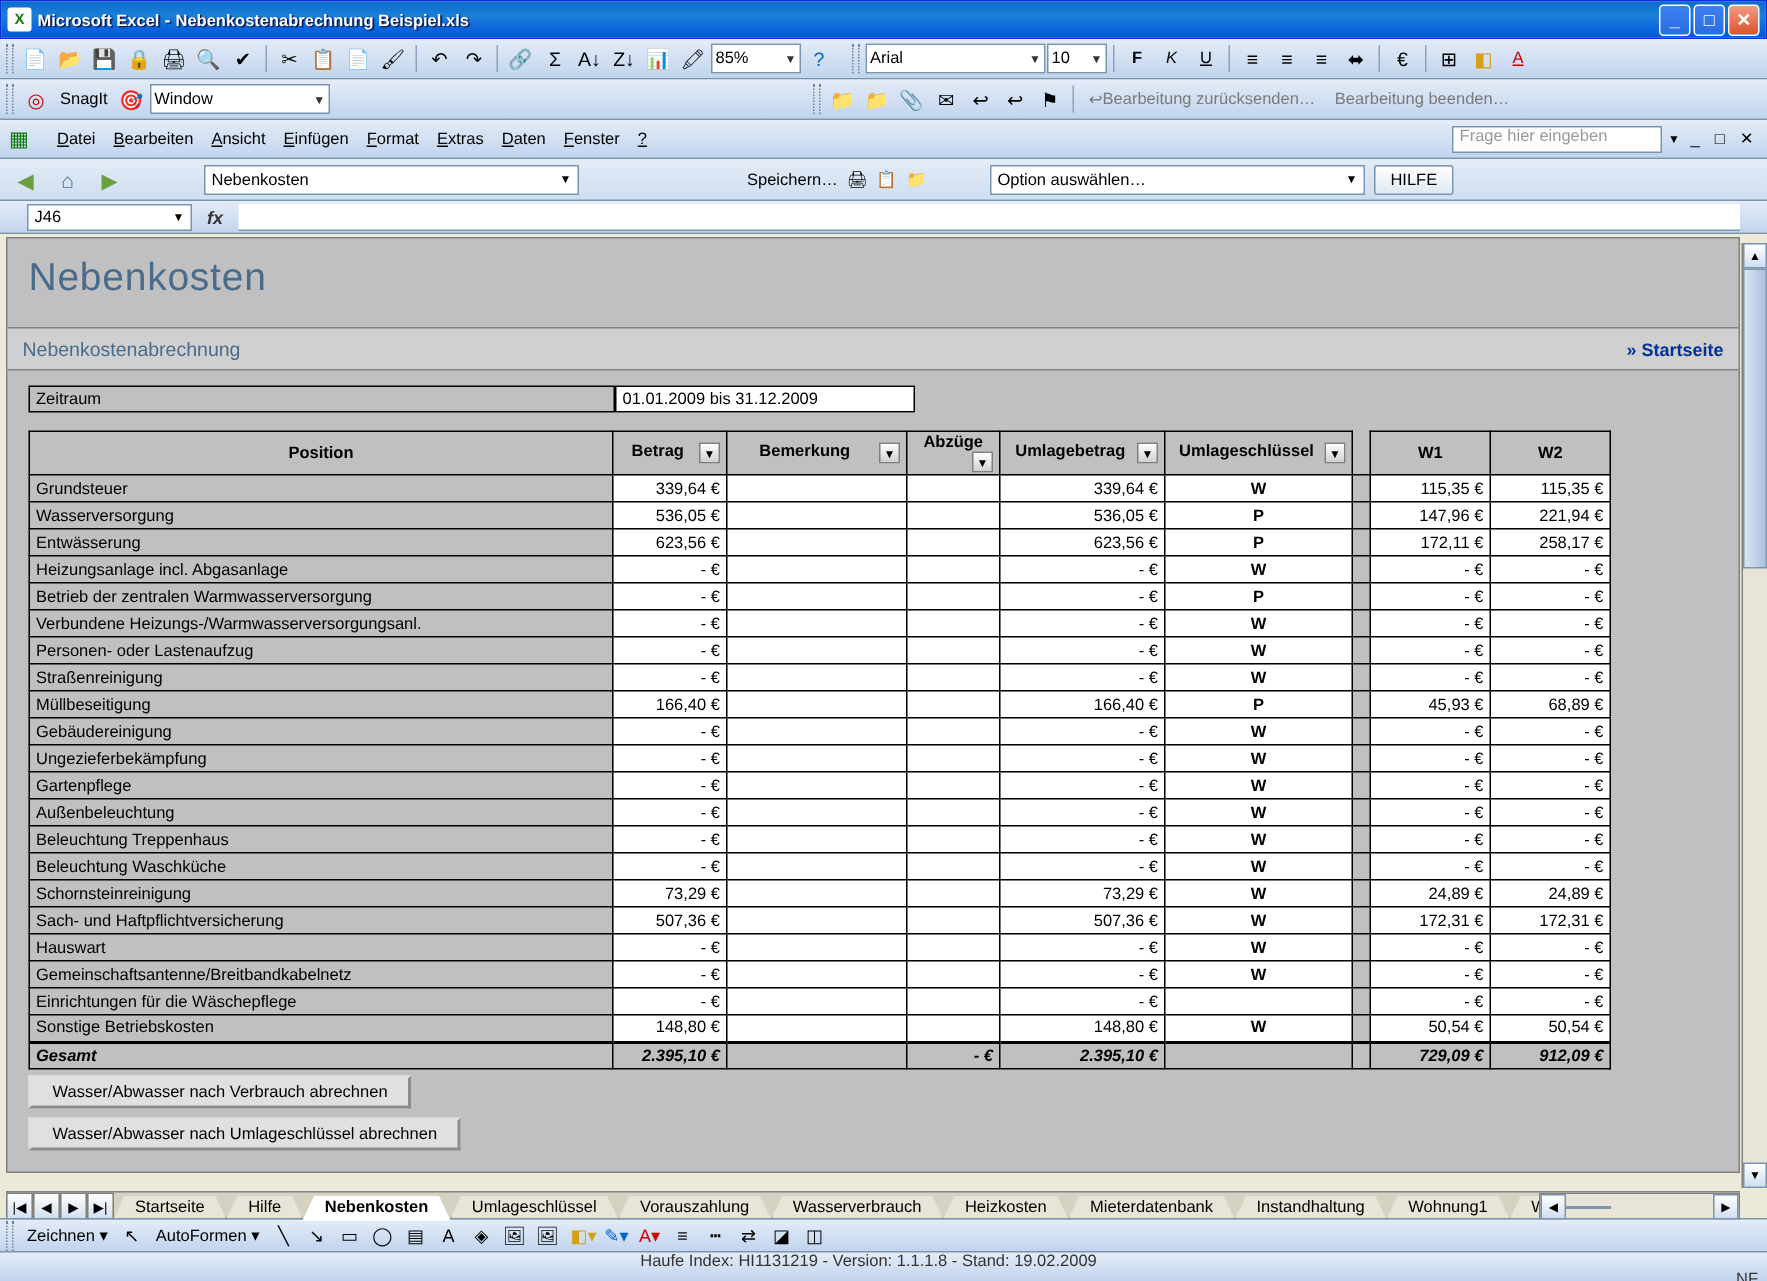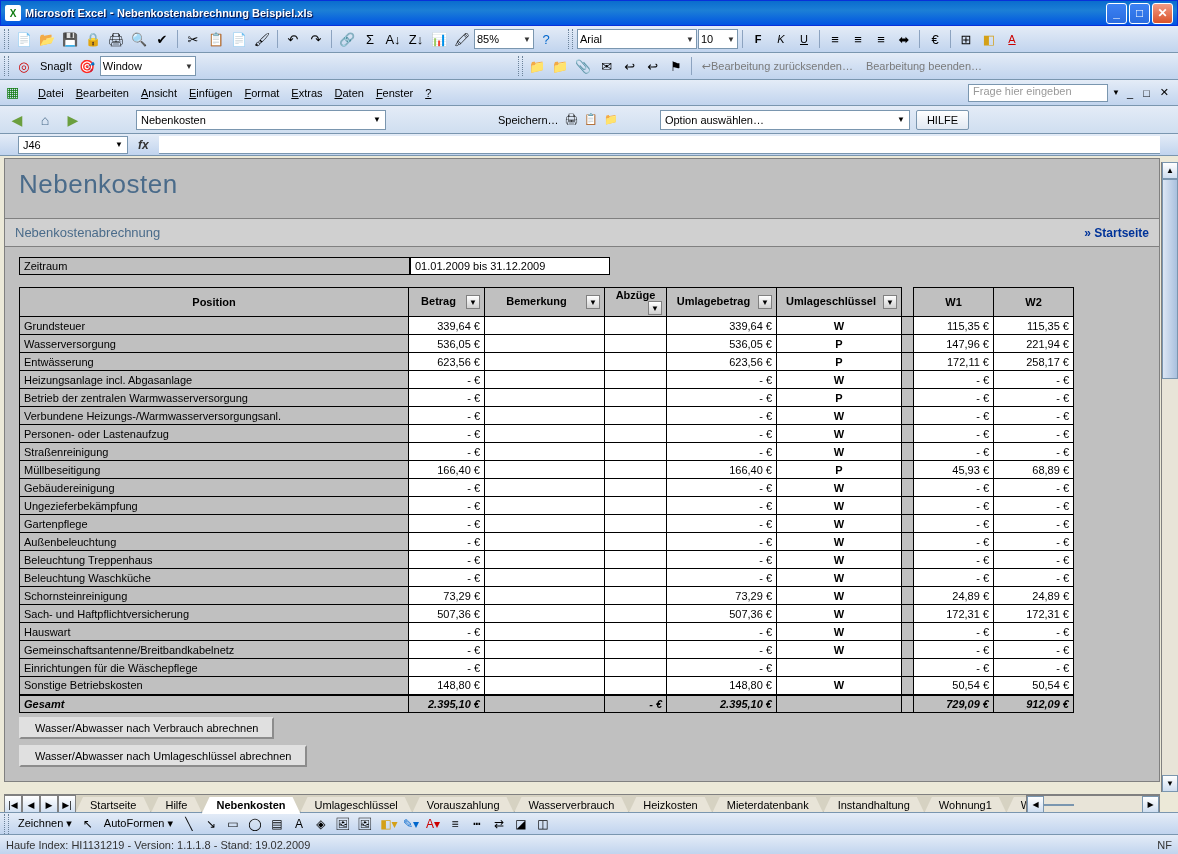--- a/index.html
+++ b/index.html
@@ -91,21 +91,21 @@
 .hscroll .sbtn { width: 17px; height: 100%; background: linear-gradient(#fff,#cfdef0); border: 1px solid #7a96af; font-size: 8px; display: flex; align-items: center; justify-content: center; }
 .hscroll .track { flex: 1; }
 .hscroll .thumb { width: 30px; height: 100%; background: linear-gradient(#dce6f4,#a9c0de); border: 1px solid #7a96af; }
 
 
 .drawbar { position: absolute; bottom: 20px; left: 0; right: 0; height: 22px; background: linear-gradient(#e4ecf7,#c1d4ee); border-top: 1px solid #7a96af; display: flex; align-items: center; padding: 0 4px; gap: 2px; }
 .drawbar .dlbl { padding: 0 4px; color: #000; }
 .drawbar .dbtn { width: 20px; height: 18px; display: flex; align-items: center; justify-content: center; font-size: 12px; cursor: pointer; }
 
 
-.statusbar { position: absolute; bottom: 0; left: 0; right: 0; height: 20px; background: linear-gradient(#e4ecf7,#c1d4ee); border-top: 1px solid #7a96af; display: flex; align-items: center; padding: 0 6px; font-size: 10px; color: #333; }
+.statusbar { position: absolute; bottom: 0; left: 0; right: 0; height: 20px; background: linear-gradient(#e4ecf7,#c1d4ee); border-top: 1px solid #7a96af; display: flex; align-items: center; padding: 0 6px; font-size: 10px; color: #333; flex-direction: column; }
 .statusbar .seg { margin-right: 20px; }
 .statusbar .right { margin-left: auto; display: flex; gap: 8px; }
 
 .th-left { text-align: left; }
 </style>
 </head>
 <body>
 
 <div class="titlebar">
   <div class="xl-logo">X</div>
@@ -179,21 +179,21 @@
   <div class="tbtn" style="color:#c00">
       <u>A</u>
     </div>
 </div>
 
 <div class="toolbar">
   <span class="handle"></span>
   <div class="tbtn" style="color:#c00">◎</div>
   <span style="padding:0 4px">SnagIt</span>
   <div class="tbtn">🎯</div>
-  <div class="combo" style="width:96px">
+  <div class="combo" style="width:120px">
       <span>Window</span>
       <span class="arrow">▼</span>
     </div>
   <div style="flex:0 0 320px"></div>
   <span class="handle"></span>
   <div class="tbtn">📁</div>
   <div class="tbtn">📁</div>
   <div class="tbtn">📎</div>
   <div class="tbtn">✉</div>
   <div class="tbtn">↩</div>

